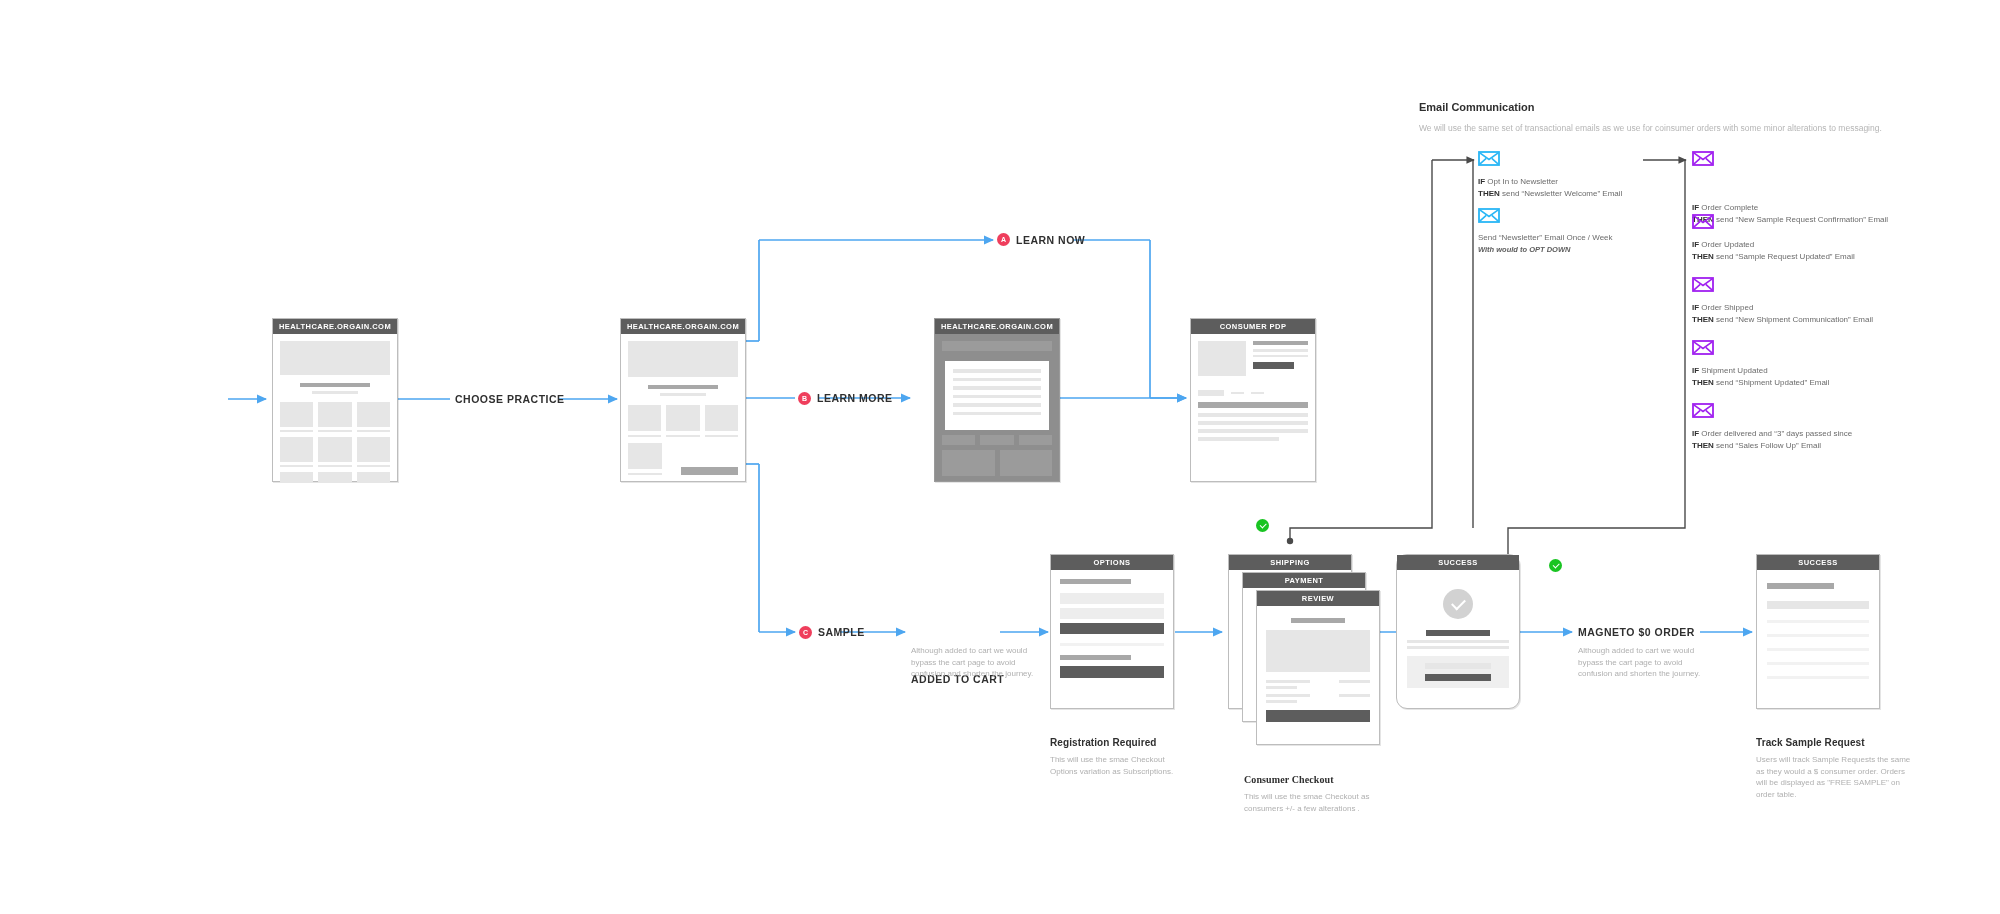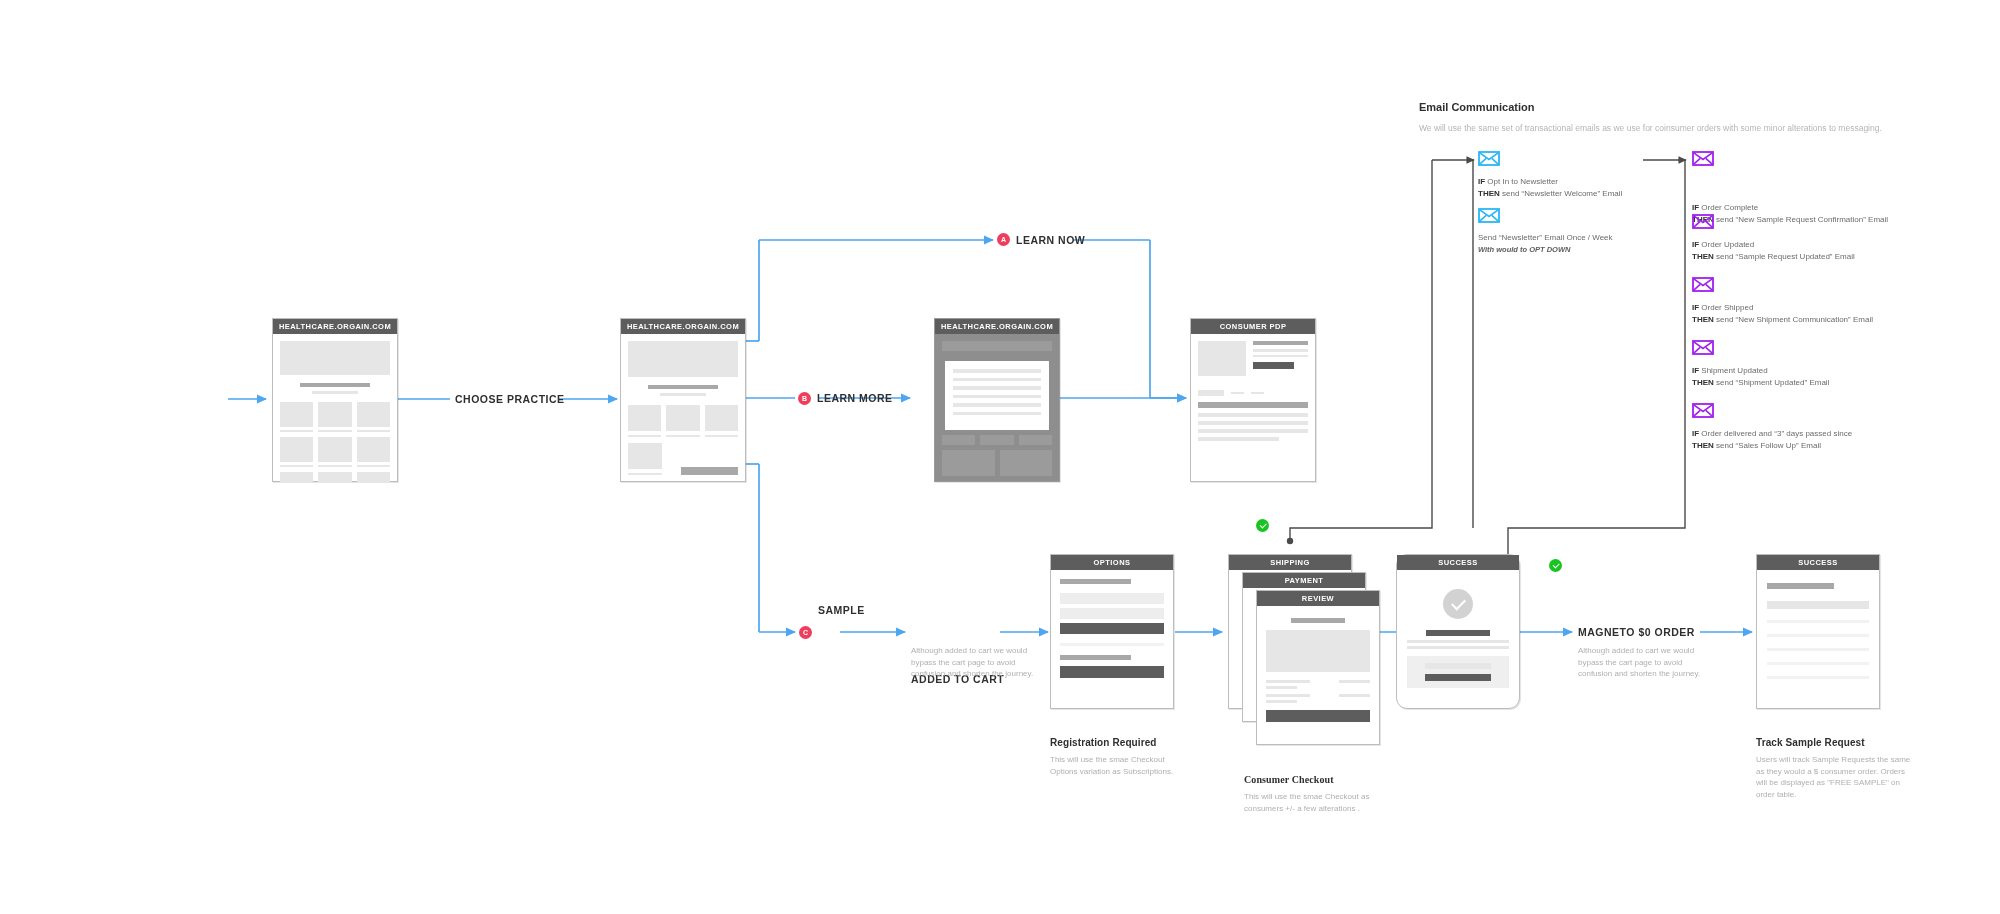--- a/index.html
+++ b/index.html
@@ -245,21 +245,21 @@
       <div class="blk" style="height:4px;margin-top:5px;"></div>
       <div class="blk" style="height:4px;margin-top:4px;"></div>
       <div class="blk" style="height:4px;margin-top:4px;"></div>
       <div class="blk" style="height:4px;margin-top:4px;width:74%;"></div>
     </div>
   </div>
 
   <div class="badge" style="left:799px;top:626px;">
     <span>C</span>
   </div>
-  <div class="step-label" style="left:818px;top:604px;text-align:right;">SAMPLE</div>
+  <div class="step-label" style="left:818px;top:626px;text-align:right;">SAMPLE</div>
 
   <div class="step-label" style="left:911px;top:626px;margin-top:47px;">ADDED TO CART</div>
   <div class="cap-body" style="left:911px;top:645px;width:140px;">Although added to cart we would bypass the cart page to avoid confusion and shorten the journey.</div>
 
   <div class="card" style="left:1050px;top:554px;width:124px;height:155px;">
     <div class="card-head">OPTIONS</div>
     <div class="card-body" style="padding:9px;">
       <div class="blk-m" style="height:5px;width:68%;"></div>
       <div class="blk-l" style="height:11px;margin-top:9px;"></div>
       <div class="blk-l" style="height:11px;margin-top:4px;"></div>

